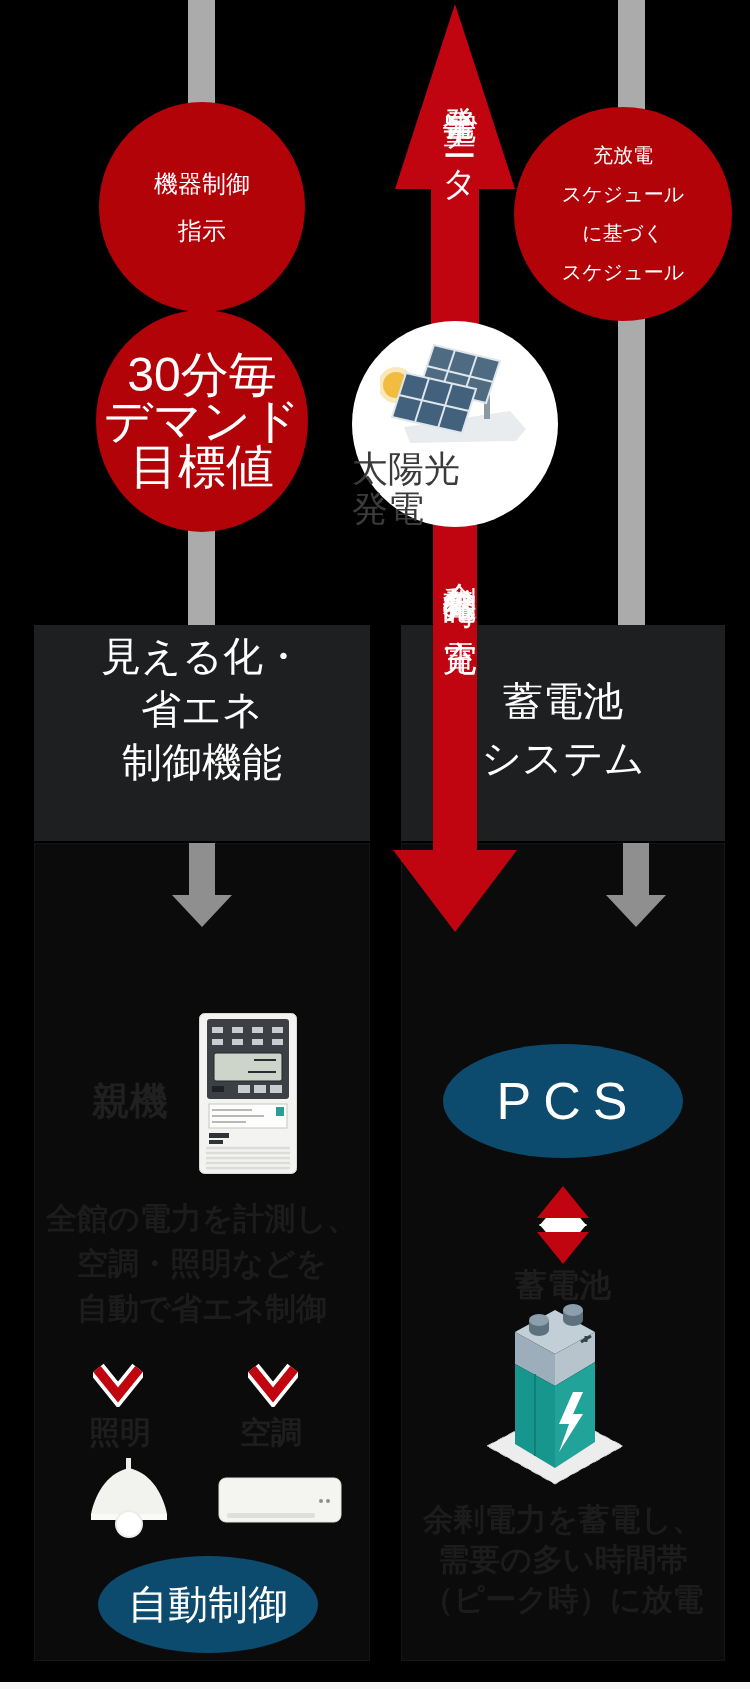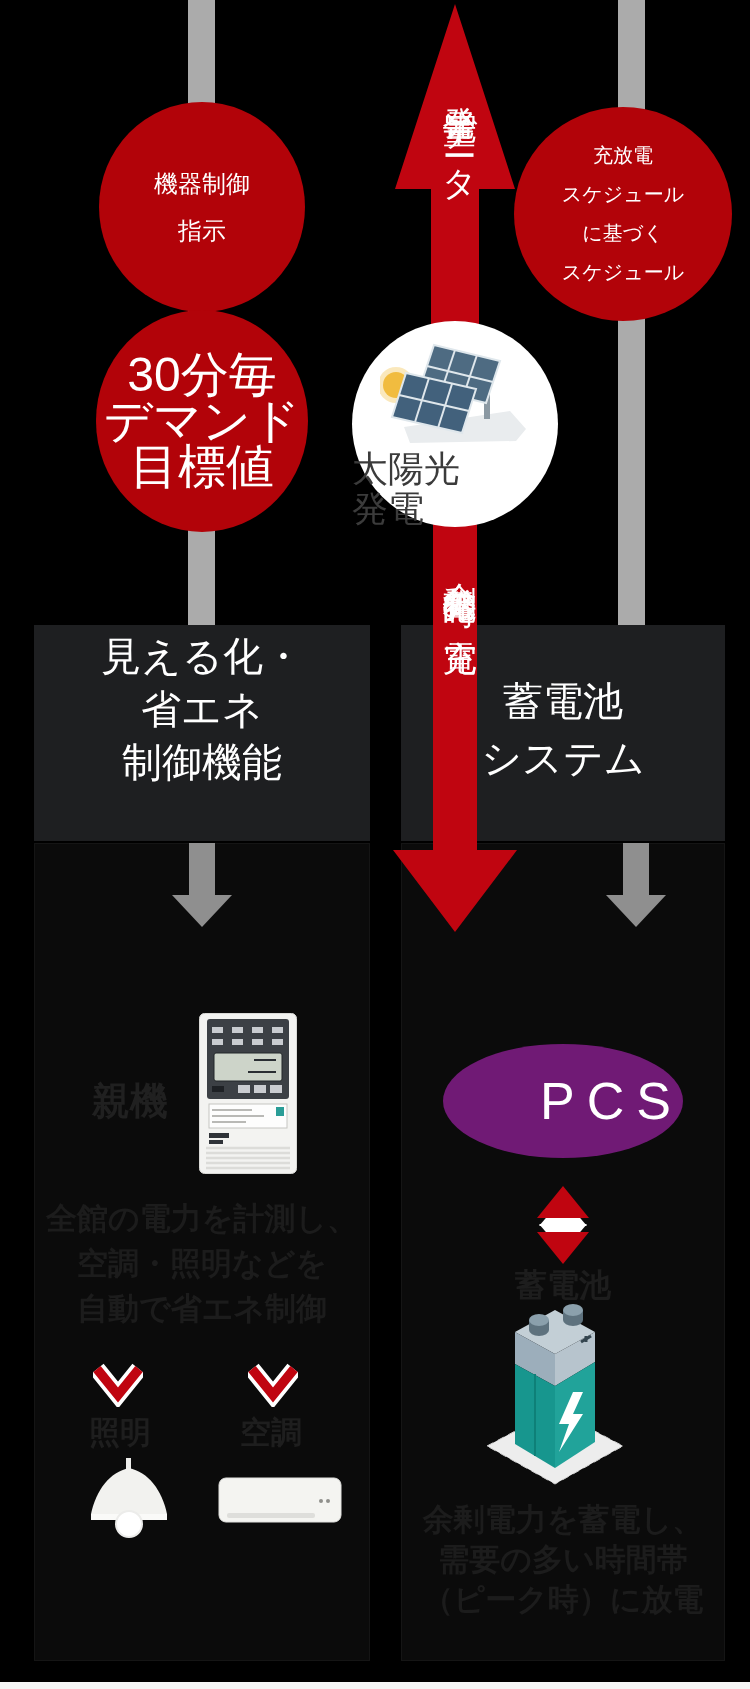--- a/index.html
+++ b/index.html
@@ -6,21 +6,21 @@
   #page{position:relative;width:750px;height:1689px;background:#000;overflow:hidden;
         font-family:"Liberation Sans","DejaVu Sans",sans-serif;}
   .abs{position:absolute;}
   .bar{background:#ababab;z-index:0;}
   .circle{background:#b20309;border-radius:50%;color:#fff;display:flex;flex-direction:column;
           justify-content:center;align-items:center;text-align:center;z-index:2;font-weight:500;}
   .vtext{writing-mode:vertical-rl;color:#fff;font-weight:500;z-index:4;white-space:nowrap;}
   .titlebox{background:#1e1f21;color:#fff;text-align:center;z-index:1;font-weight:500;}
   .bottombox{background:#0b0b0b;border:1px solid #151515;box-sizing:border-box;z-index:1;}
   .muted{color:#1c1c1c;text-align:center;z-index:2;font-weight:700;}
-  .pill{background:#701a75;border-radius:50%;color:#fff;text-align:right;z-index:2;}
+  .pill{background:#0c4a6e;border-radius:50%;color:#fff;text-align:center;z-index:2;}
   .sun-circle{background:#fff;border-radius:50%;z-index:3;text-align:left;}
   .sun-label{color:#3b3b3b;font-size:36px;line-height:40px;font-weight:500;}
   svg{display:block;}
 </style>
 </head>
 <body>
 
 <div id="page">
 
   <div class="abs bar" style="left:188px;top:0;width:27px;height:628px"></div>
@@ -168,20 +168,21 @@
     <circle cx="43" cy="66" r="13" fill="#fff" stroke="#ececea" stroke-width="2"></circle>
   </svg>
 
   <svg class="abs" style="left:218px;top:1477px;z-index:2" width="124" height="52" viewBox="0 0 124 52">
     <rect x="1" y="1" width="122" height="44" rx="7" fill="#f4f4f1" stroke="#e2e2df"></rect>
     <rect x="9" y="36" width="88" height="5" rx="2" fill="#dededb"></rect>
     <circle cx="103" cy="24" r="2" fill="#8f8f8c"></circle>
       <circle cx="110" cy="24" r="2" fill="#8f8f8c"></circle>
   </svg>
 
+  <div class="abs pill" style="left:98px;top:1556px;width:220px;height:97px;font-size:40px;line-height:97px;font-weight:500">自動制御</div>
 
   <div class="abs pill" style="left:443px;top:1044px;width:240px;height:114px;font-size:52px;line-height:114px;letter-spacing:12px;padding-left:10px;box-sizing:border-box">PCS</div>
 
   <svg class="abs" style="left:537px;top:1186px;z-index:2" width="52" height="78" viewBox="0 0 52 78">
     <polygon points="26,12 50,40 2,40" fill="#fff"></polygon>
     <polygon points="26,0 52,32 0,32" fill="#c00510"></polygon>
     <polygon points="26,66 50,38 2,38" fill="#fff"></polygon>
     <polygon points="26,78 52,46 0,46" fill="#c00510"></polygon>
   </svg>
 

